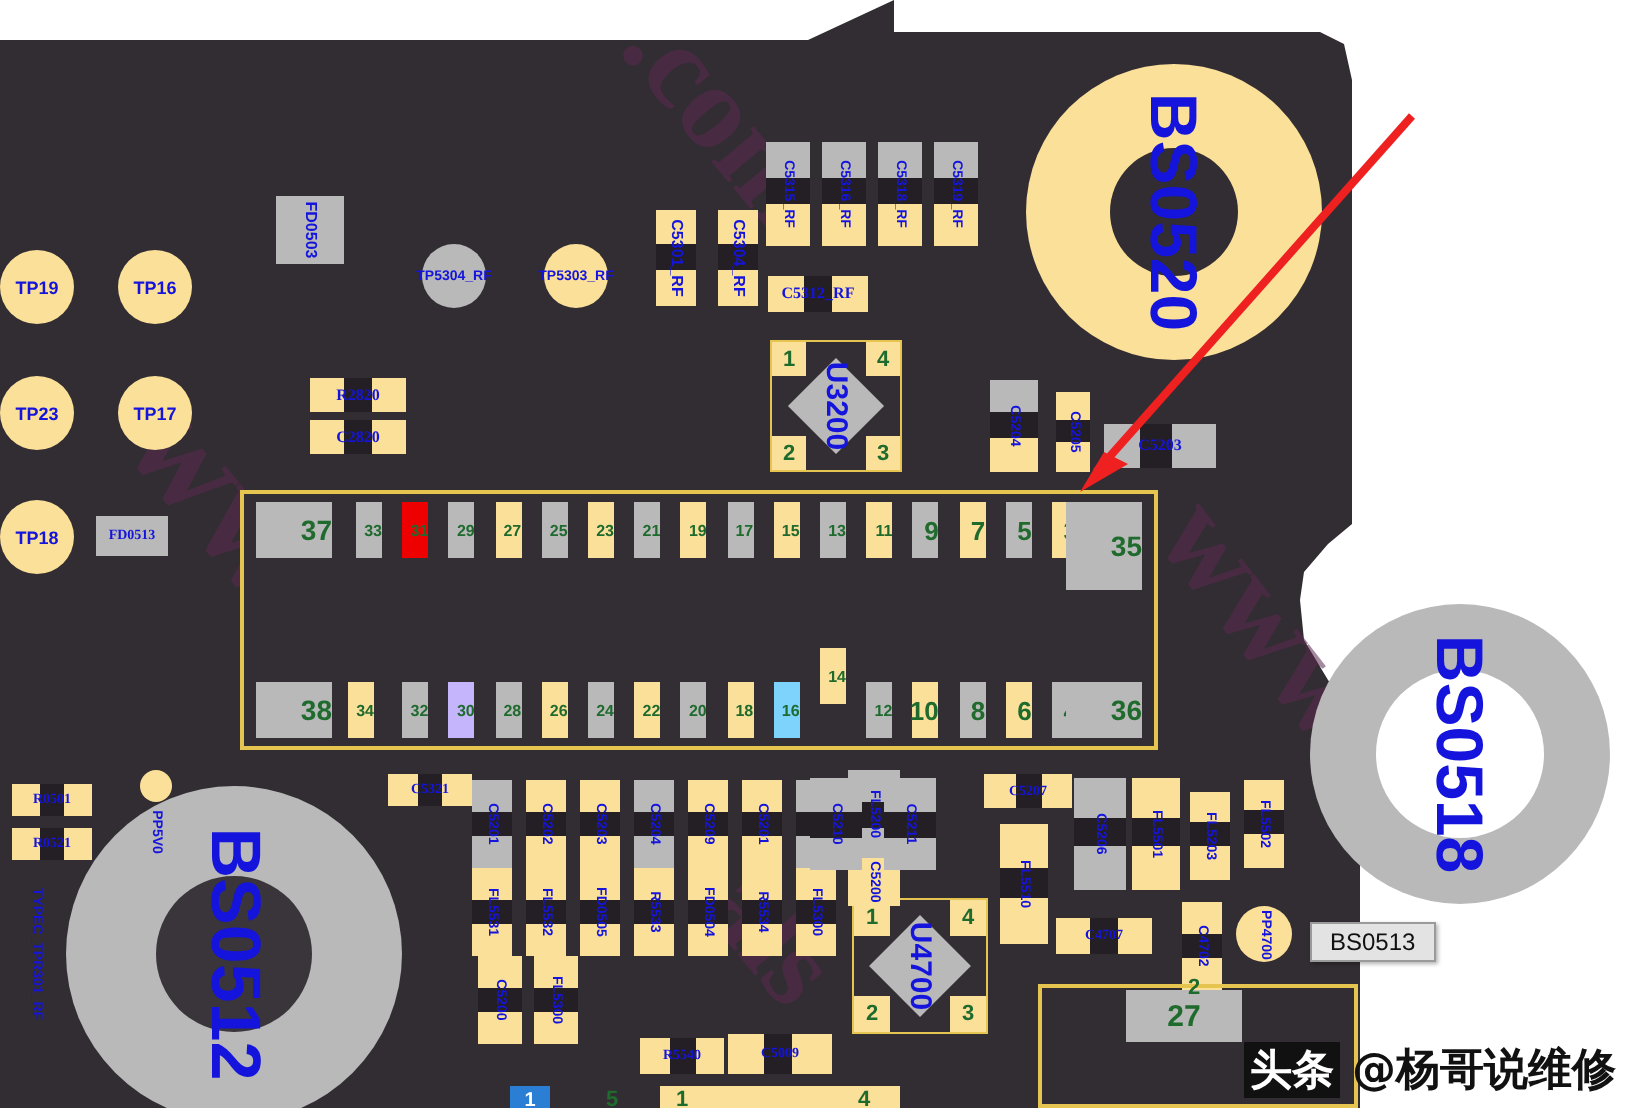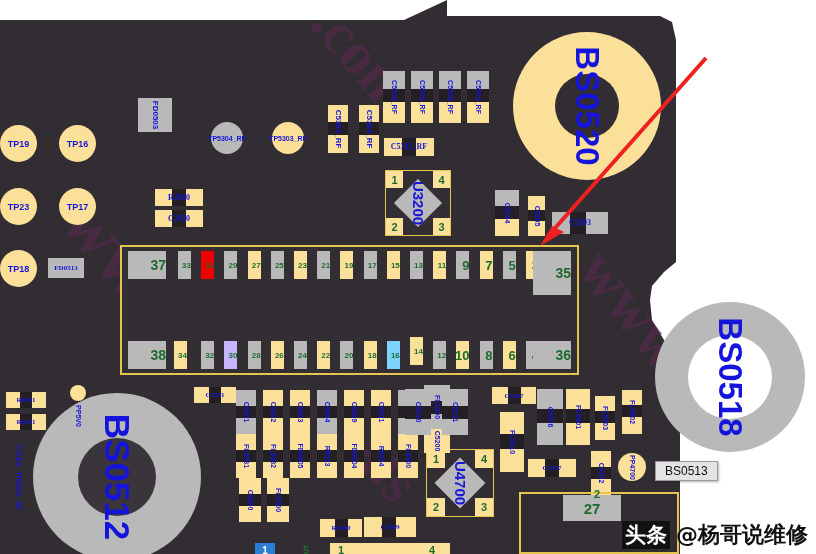--- a/index.html
+++ b/index.html
@@ -316,21 +316,21 @@
         </div>
         <div class="cpin" style="left: 218.4px; bottom: 4px; width: 13px; height: 28px; background: rgb(185, 185, 185); font-size: 8px;">
           <span>20</span>
         </div>
         <div class="cpin" style="left: 241.6px; bottom: 4px; width: 13px; height: 28px; background: rgb(251, 224, 154); font-size: 8px;">
           <span>18</span>
         </div>
         <div class="cpin" style="left: 264.8px; bottom: 4px; width: 13px; height: 28px; background: #7dd3fc; font-size: 8px;">
           <span>16</span>
         </div>
-        <div class="cpin" style="left: 288px; bottom: 8px; width: 13px; height: 28px; background: rgb(251, 224, 154); font-size: 8px;">
+        <div class="cpin" style="left: 288px; bottom: 21px; width: 13px; height: 28px; background: rgb(251, 224, 154); font-size: 8px;">
           <span>14</span>
         </div>
         <div class="cpin" style="left: 311.2px; bottom: 4px; width: 13px; height: 28px; background: rgb(185, 185, 185); font-size: 8px;">
           <span>12</span>
         </div>
         <div class="cpin" style="left: 334.4px; bottom: 4px; width: 13px; height: 28px; background: rgb(251, 224, 154); font-size: 13px;">
           <span>10</span>
         </div>
         <div class="cpin" style="left: 357.6px; bottom: 4px; width: 13px; height: 28px; background: rgb(185, 185, 185); font-size: 13px;">
           <span>8</span>

